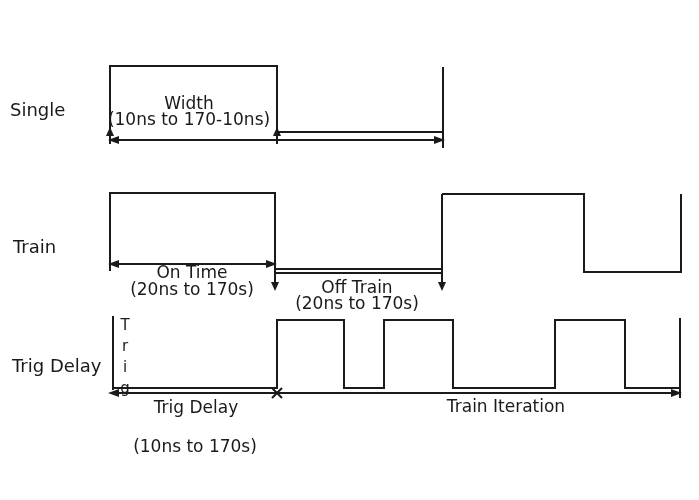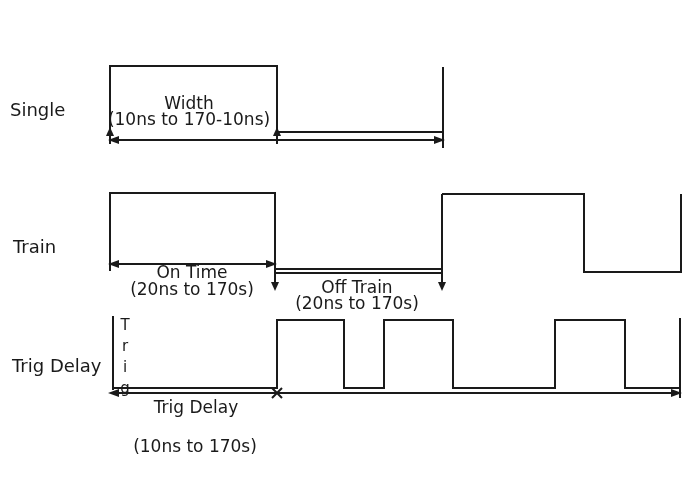--- a/index.html
+++ b/index.html
@@ -87,14 +87,15 @@
   <div class="ann" style="left:192px;top:280px;">(20ns to 170s)</div>
   <div class="ann" style="left:357px;top:278px;">Off Train</div>
   <div class="ann" style="left:357px;top:294px;">(20ns to 170s)</div>
 
   <div class="row-label" style="left:12px;top:356px;">Trig Delay</div>
 
   <div class="trig-vert">Trig</div>
 
   <div class="ann" style="left:196px;top:398px;">Trig Delay</div>
   <div class="ann" style="left:195px;top:414px;margin-top:23px;">(10ns to 170s)</div>
+  <div class="ann" style="left:506px;top:397px;">Train Iteration</div>
 
 </div>
 
 </body></html>

